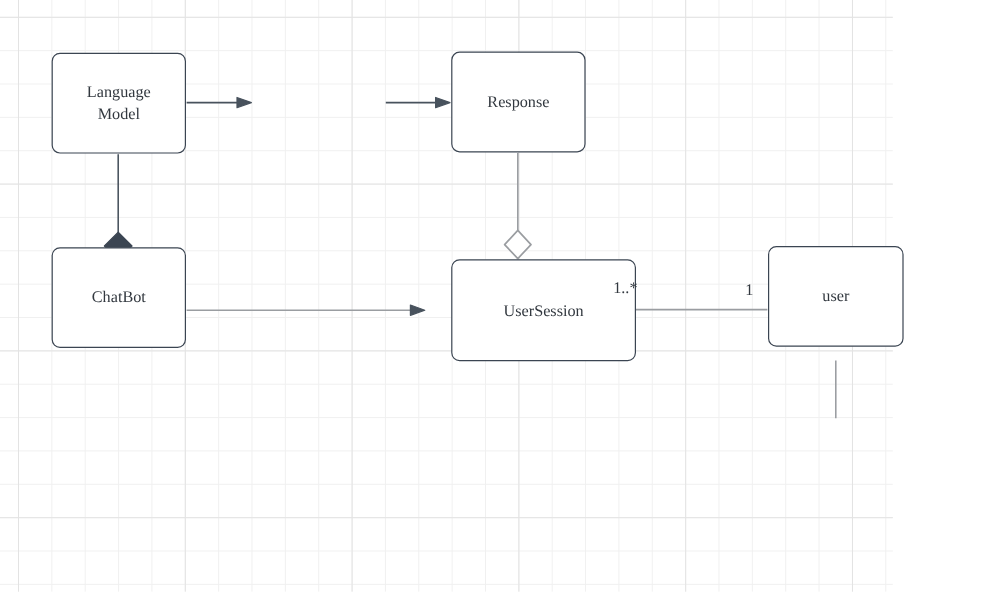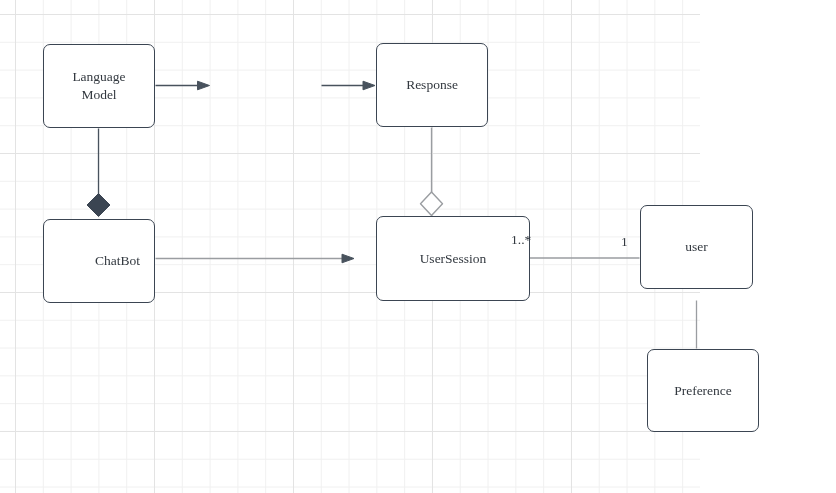--- a/index.html
+++ b/index.html
@@ -17,20 +17,21 @@
     width: 700px;
     height: 493px;
     background-color: var(--canvas-bg, #ffffff);
     background-image:
       linear-gradient(to right, var(--grid-major, #e3e3e3) 1px, transparent 1px),
       linear-gradient(to bottom, var(--grid-major, #e3e3e3) 1px, transparent 1px),
       linear-gradient(to right, var(--grid-minor, #f0f0f0) 1px, transparent 1px),
       linear-gradient(to bottom, var(--grid-minor, #f0f0f0) 1px, transparent 1px);
     background-size: 139px 139px, 139px 139px, 27.8px 27.8px, 27.8px 27.8px;
     background-position: 15px 0px, 0px 14px, 15px 0px, 0px 14px;
+    padding-left: 44px;
   }
   svg.edge-layer {
     position: absolute;
     left: 0; top: 0;
     width: 836px;
     height: 493px;
   }
   .edge-line-dark {
     stroke: var(--dark-edge, #48525d);
     stroke-width: 1.3;
@@ -126,33 +127,30 @@
 
   <div class="node" style="left:43px; top:44px; width:112px; height:84px;">
     <span>Language Model</span>
   </div>
 
 
   <div class="node" style="left:376px; top:43px; width:112px; height:84px;">
     <span>Response</span>
   </div>
 
-  <div class="node" style="left:43px; top:219px; width:112px; height:84px;justify-content:flex-end;">
+  <div class="node" style="left:43px; top:206px; width:112px; height:84px;">
     <span>ChatBot</span>
   </div>
 
   <div class="node" style="left:376px; top:216px; width:154px; height:85px;">
     <span>UserSession</span>
   </div>
 
   <div class="node" style="left:640px; top:205px; width:113px; height:84px;">
     <span>user</span>
   </div>
 
-  <div class="node" style="left:647px; top:349px; width:112px; height:83px;">
-    <span>Preference</span>
-  </div>
 
   <div class="edge-label" style="left:511px; top:232px;">1..*</div>
 
   <div class="edge-label" style="left:621px; top:234px;">1</div>
 
 </div>
 
 </body></html>

